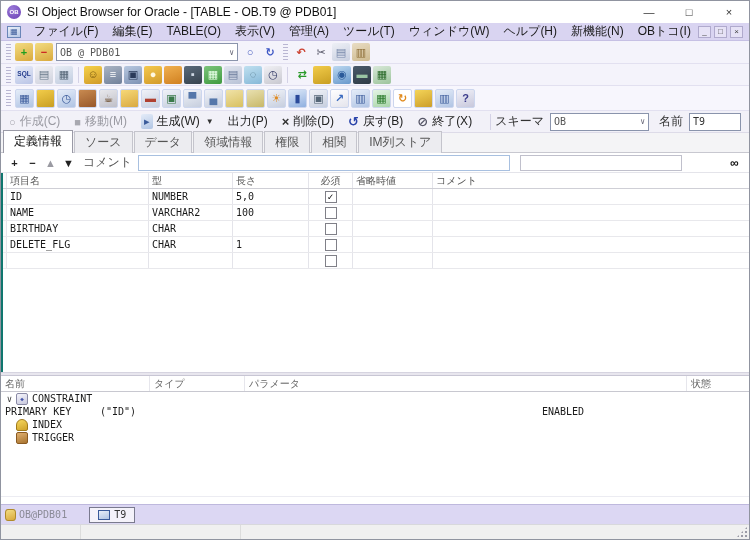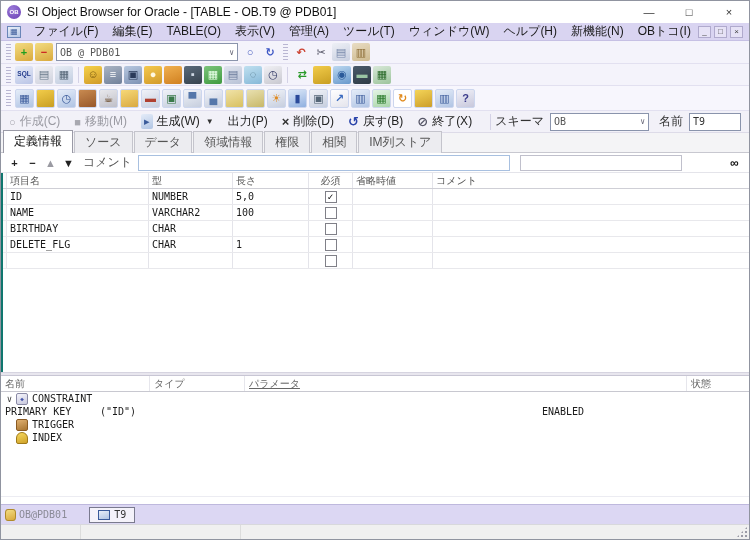--- a/index.html
+++ b/index.html
@@ -69,21 +69,21 @@
   .grow .txt { color:#1a1a1a; }
   .cb { width:12px; height:12px; border:1px solid #808088; background:#fff; display:flex; align-items:center; justify-content:center; font-size:10px; color:#111; line-height:1; }
 
   
   .splitter { height:4px; flex:none; background:#e8e6ee; border-top:1px solid #d6d4e0; border-bottom:1px solid #c8c6d4; }
 
   
   .bottom { height:120px; flex:none; background:#fff; font-family:"DejaVu Sans Mono",monospace; font-size:10px; overflow:hidden; }
   .thead { display:flex; height:16px; color:#666; border-bottom:1px solid #c8c8d0; align-items:center; }
   .thc { height:100%; display:flex; align-items:center; padding:0 4px; border-right:1px solid #e6e6ec; flex:none; }
-  .t1 { width:149px; } .t2 { width:95px; } .t3 { width:442px;text-decoration:underline; } .t4 { flex:1; border-right:none; }
+  .t1 { width:149px; } .t2 { width:95px; } .t3 { width:442px; } .t4 { flex:1; border-right:none; }
   .trow { display:flex; height:13px; align-items:center; color:#1a1a1a; }
   .tname { width:149px; display:flex; align-items:center; padding-left:3px; flex:none; overflow:hidden; white-space:nowrap; }
   .trow[data-level="1"] .tname { padding-left:21px; }
   .ttype { width:95px; padding-left:4px; flex:none; white-space:nowrap; }
   .tparams { width:442px; padding-left:4px; flex:none; white-space:nowrap; }
   .tstatus { flex:1; padding-left:4px; white-space:nowrap; }
   .exp { width:11px; font-size:9px; color:#444; flex:none; text-align:center; }
   .ticon { width:12px; height:12px; border-radius:2px; margin:0 4px 0 1px; flex:none; position:relative; }
   .ticon[data-name="constraint-icon"] { background:linear-gradient(160deg,#f4f4fb,#c9c9de); border:1px solid #8a8aa6; }
   .ticon[data-name="constraint-icon"]::after { content:"◆"; position:absolute; inset:0; font-size:6px; color:#4455aa; display:flex; align-items:center; justify-content:center; }
@@ -471,33 +471,33 @@
 
         <div class="trow" data-name="tree-row" data-level="1">
           <div class="ttype" data-name="tree-item-type">PRIMARY KEY</div>
           <div class="tparams" data-name="tree-item-params">("ID")</div>
           <div class="tstatus" data-name="tree-item-status">ENABLED</div>
         </div>
 
         <div class="trow" data-name="tree-row" data-level="0">
           <div class="tname">
             <span class="exp" data-name="expander-chevron-icon"></span>
-            <span class="ticon" data-name="trigger-icon"></span>
-            <span data-name="tree-item-label">TRIGGER</span>
+            <span class="ticon" data-name="index-icon"></span>
+            <span data-name="tree-item-label">INDEX</span>
           </div>
           <div class="ttype" data-name="tree-item-type"></div>
           <div class="tparams" data-name="tree-item-params"></div>
           <div class="tstatus" data-name="tree-item-status"></div>
         </div>
 
         <div class="trow" data-name="tree-row" data-level="0">
           <div class="tname">
             <span class="exp" data-name="expander-chevron-icon"></span>
-            <span class="ticon" data-name="index-icon"></span>
-            <span data-name="tree-item-label">INDEX</span>
+            <span class="ticon" data-name="trigger-icon"></span>
+            <span data-name="tree-item-label">TRIGGER</span>
           </div>
           <div class="ttype" data-name="tree-item-type"></div>
           <div class="tparams" data-name="tree-item-params"></div>
           <div class="tstatus" data-name="tree-item-status"></div>
         </div>
 
     </div>
   </div>
 
   <div class="gapstrip" data-name="mdi-bottom-strip"></div>

